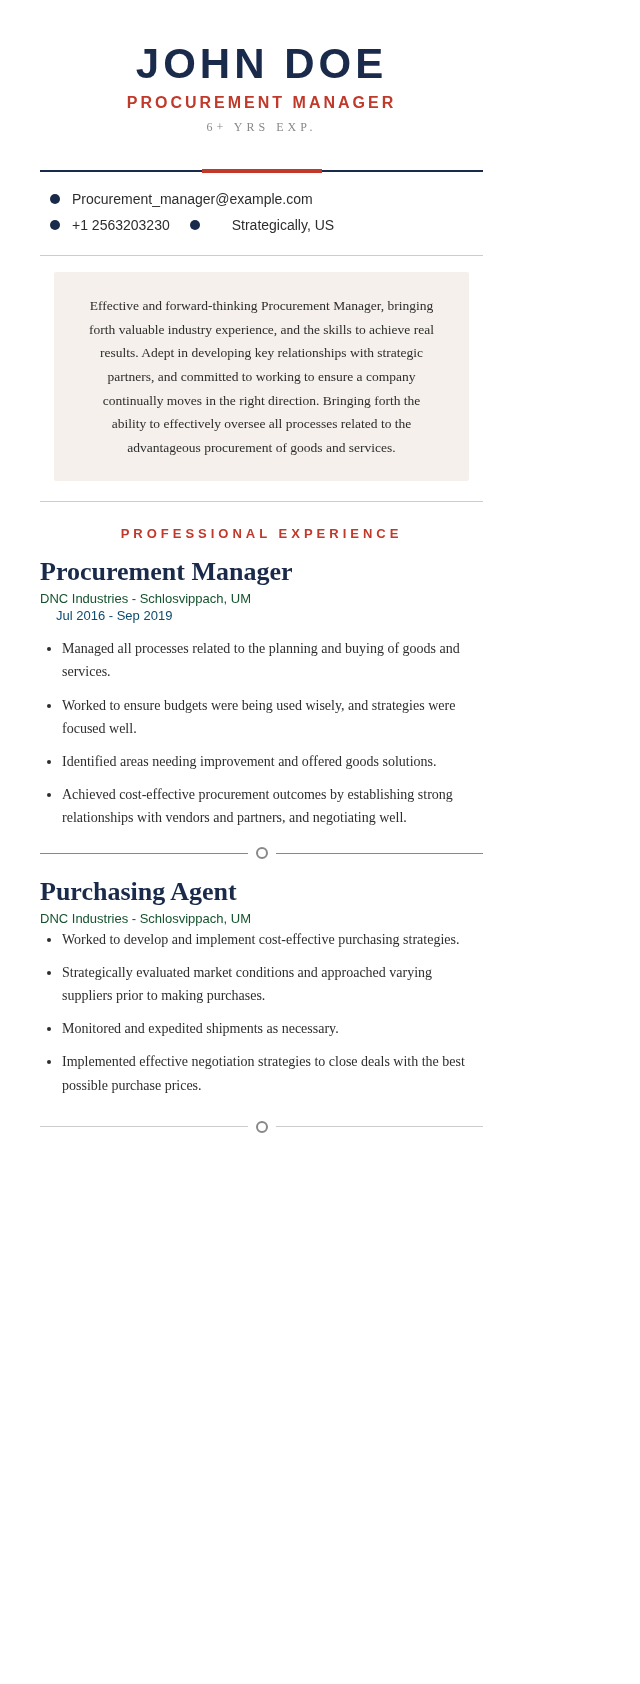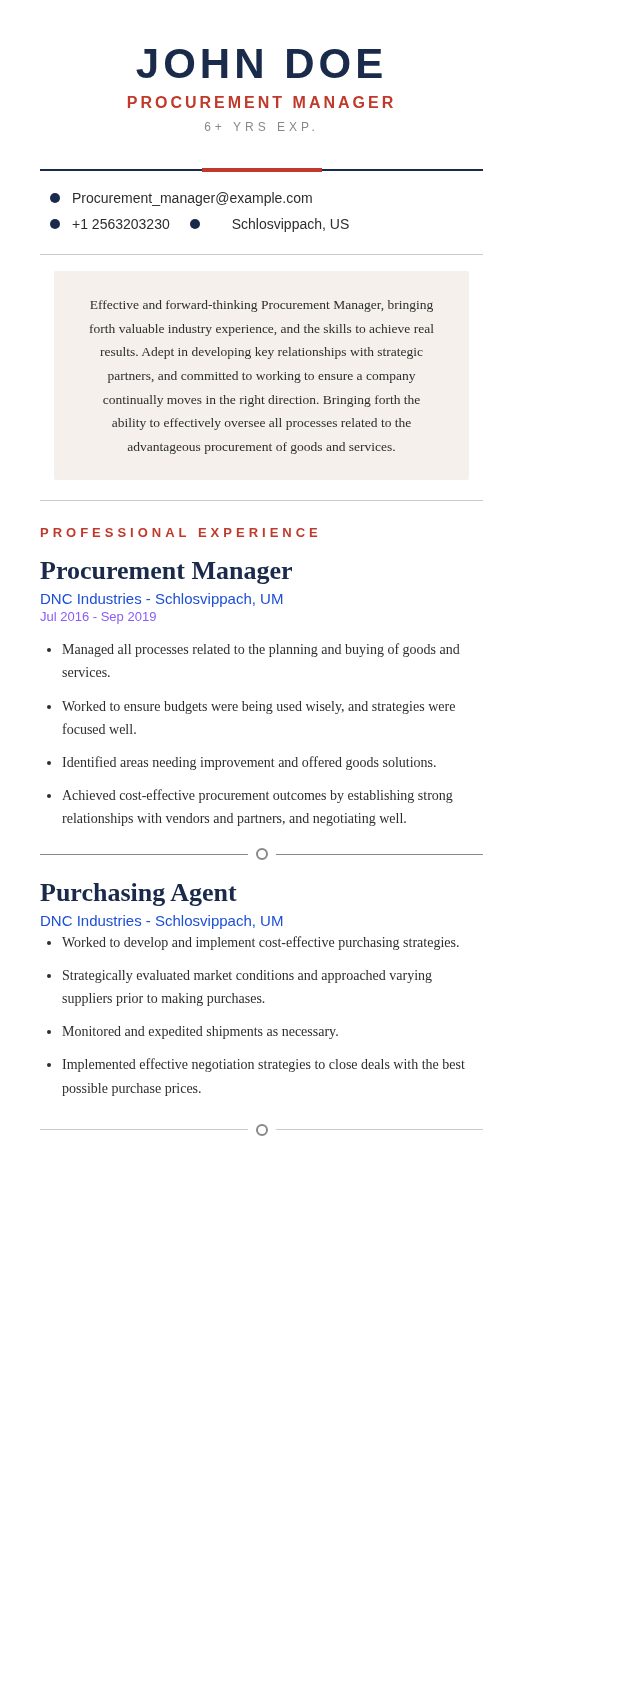--- a/index.html
+++ b/index.html
@@ -41,21 +41,21 @@
       font-family: 'Arial', sans-serif;
       font-size: 16px;
       font-weight: 700;
       letter-spacing: 3px;
       color: #c0392b;
       text-transform: uppercase;
       margin-top: 6px;
     }
 
     .header-exp {
-      font-family: Liberation Sans, sans-serif;
+      font-family: Liberation Serif, serif;
       font-size: 12px;
       letter-spacing: 4px;
       color: #888;
       text-transform: uppercase;
       margin-top: 8px;
     }
 
     
     .divider-accent {
       display: flex;
@@ -134,20 +134,21 @@
     }
 
     .section-divider {
       height: 1px;
       background: #ccc;
       margin: 20px 40px;
     }
 
     
     .section-header {
+      text-align: center;
       font-family: 'Arial', sans-serif;
       font-size: 13px;
       font-weight: 700;
       letter-spacing: 4px;
       color: #c0392b;
       text-transform: uppercase;
       margin: 24px 40px 16px;
     }
 
     
@@ -159,30 +160,31 @@
     .job-title {
       font-family: Georgia, serif;
       font-size: 26px;
       font-weight: 700;
       color: #1a2a4a;
       margin-bottom: 4px;
     }
 
     .job-company {
       font-family: 'Arial', sans-serif;
-      font-size: 15px;
-      color: #1d4ed8;
+      font-size: 13px;
+      color: #14532d;
       margin-bottom: 2px;
     }
 
     .job-dates {
       font-family: 'Arial', sans-serif;
       font-size: 13px;
-      color: #8b5cf6;
+      color: #0c4a6e;
       margin-bottom: 14px;
+      margin-left: 16px;
     }
 
     .job-bullets {
       list-style: disc;
       padding-left: 22px;
       margin-bottom: 10px;
     }
 
     .job-bullets li {
       font-family: Georgia, serif;
@@ -258,21 +260,21 @@
     <div class="contact-item">
       <div class="bullet-dot"></div>
       <span>Procurement_manager@example.com</span>
     </div>
     <div class="contact-row">
       <div class="contact-item" style="margin-bottom:0;">
         <div class="bullet-dot"></div>
         <span>+1 2563203230</span>
       </div>
       <div class="bullet-dot"></div>
-      <span style="font-family:'Arial',sans-serif;font-size:14px;">Schlosvippach, US</span>
+      <span style="font-family:'Arial',sans-serif;font-size:14px;">Strategically, US</span>
     </div>
   </div>
 
   <div class="contact-divider"></div>
 
   <div class="summary-section">
     <p class="summary-text">Effective and forward-thinking Procurement Manager, bringing forth valuable industry experience, and the skills to achieve real results. Adept in developing key relationships with strategic partners, and committed to working to ensure a company continually moves in the right direction. Bringing forth the ability to effectively oversee all processes related to the advantageous procurement of goods and services.</p>
   </div>
 
   <div class="section-divider"></div>

